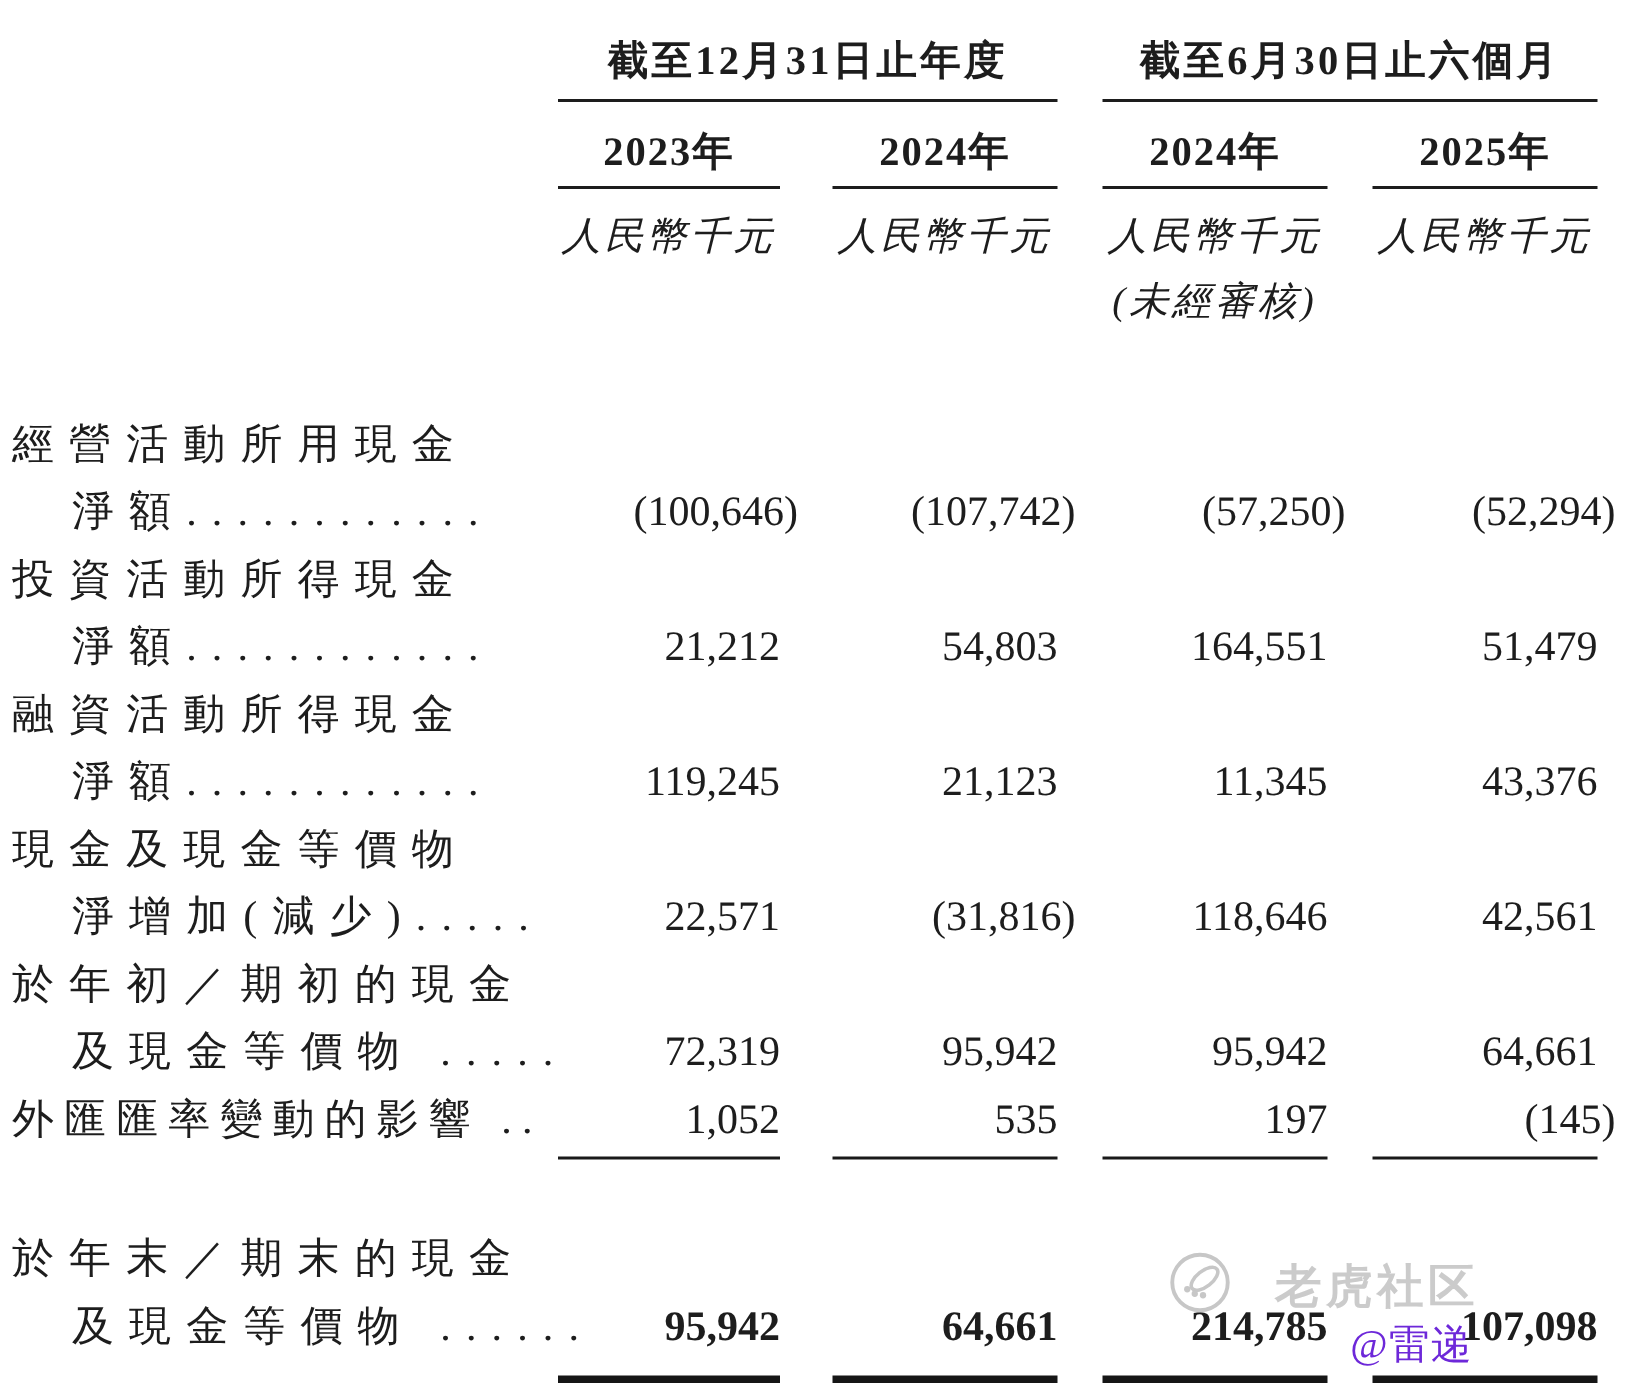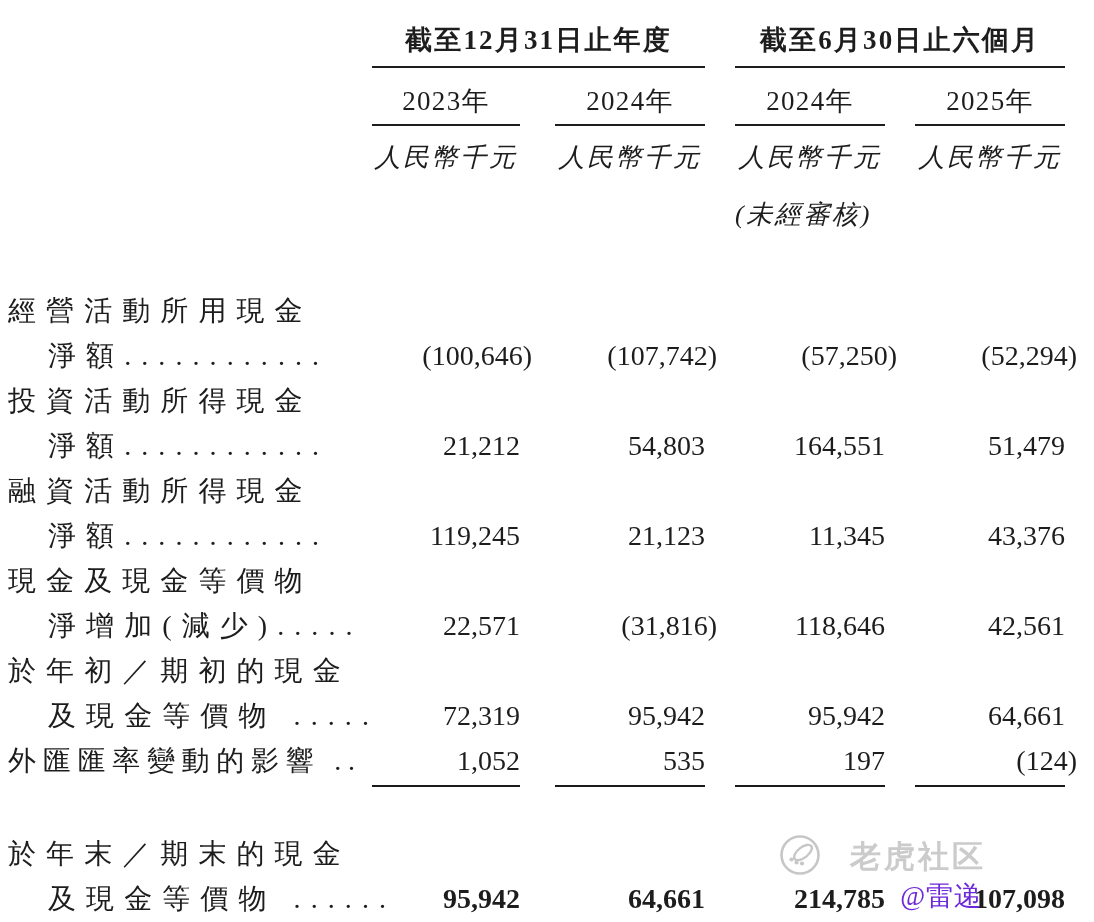--- a/index.html
+++ b/index.html
@@ -17,26 +17,26 @@
   .c1  { grid-column:2; }
   .c2  { grid-column:4; }
   .c3  { grid-column:6; }
   .c4  { grid-column:8; }
   .g1  { grid-column:2 / 5; }
   .g2  { grid-column:6 / 9; }
 
   .grp  { font-weight:bold; text-align:center; font-size:27px; letter-spacing:.08em;
           border-bottom:2.5px solid #1d1d1d; padding-bottom:8px; white-space:nowrap; }
   .yr-row   { margin-top:15px; }
-  .yr   { font-weight:normal; text-align:center; font-size:27px; letter-spacing:.05em;
+  .yr   { font-weight:bold; text-align:center; font-size:27px; letter-spacing:.05em;
           border-bottom:2px solid #1d1d1d; padding-bottom:5px; }
   .unit-row { margin-top:14px; }
   .unit { font-style:italic; text-align:center; font-size:26px; letter-spacing:.10em; white-space:nowrap; }
   .note-row { margin-top:8px; }
-  .note { font-style:italic; text-align:left; font-size:26px; letter-spacing:.10em;margin-top:14px; }
+  .note { font-style:italic; text-align:center; font-size:26px; letter-spacing:.10em; }
 
   .body-start { margin-top:56px; }
   .line  { line-height:45px; font-size:28px; }
   .label { letter-spacing:.36em; padding-left:8px; white-space:nowrap; }
   .l2    { padding-left:48px; }
   .fx-label { letter-spacing:.24em; padding-left:8px; white-space:nowrap; }
   .num   { text-align:right; font-size:28px; white-space:nowrap; }
 
   
   .fx .num { position:relative; }
@@ -149,21 +149,21 @@
       <div class="num c3"><span>95,942</span></div>
       <div class="num c4"><span>64,661</span></div>
     </div>
   </div>
 
   <div class="grid line fx">
     <div class="fx-label cl">外匯匯率變動的影響 ..</div>
     <div class="num c1"><span>1,052</span></div>
     <div class="num c2"><span>535</span></div>
     <div class="num c3"><span>197</span></div>
-    <div class="num c4"><span class="hang-paren">(124)</span></div>
+    <div class="num c4"><span class="hang-paren">(145)</span></div>
   </div>
 
   <div class="total-gap total">
     <div class="grid line">
         <div class="label cl">於年末／期末的現金</div>
       </div>
     <div class="grid line">
       <div class="label l2 cl">及現金等價物 ......</div>
       <div class="num c1"><span>95,942</span></div>
       <div class="num c2"><span>64,661</span></div>

